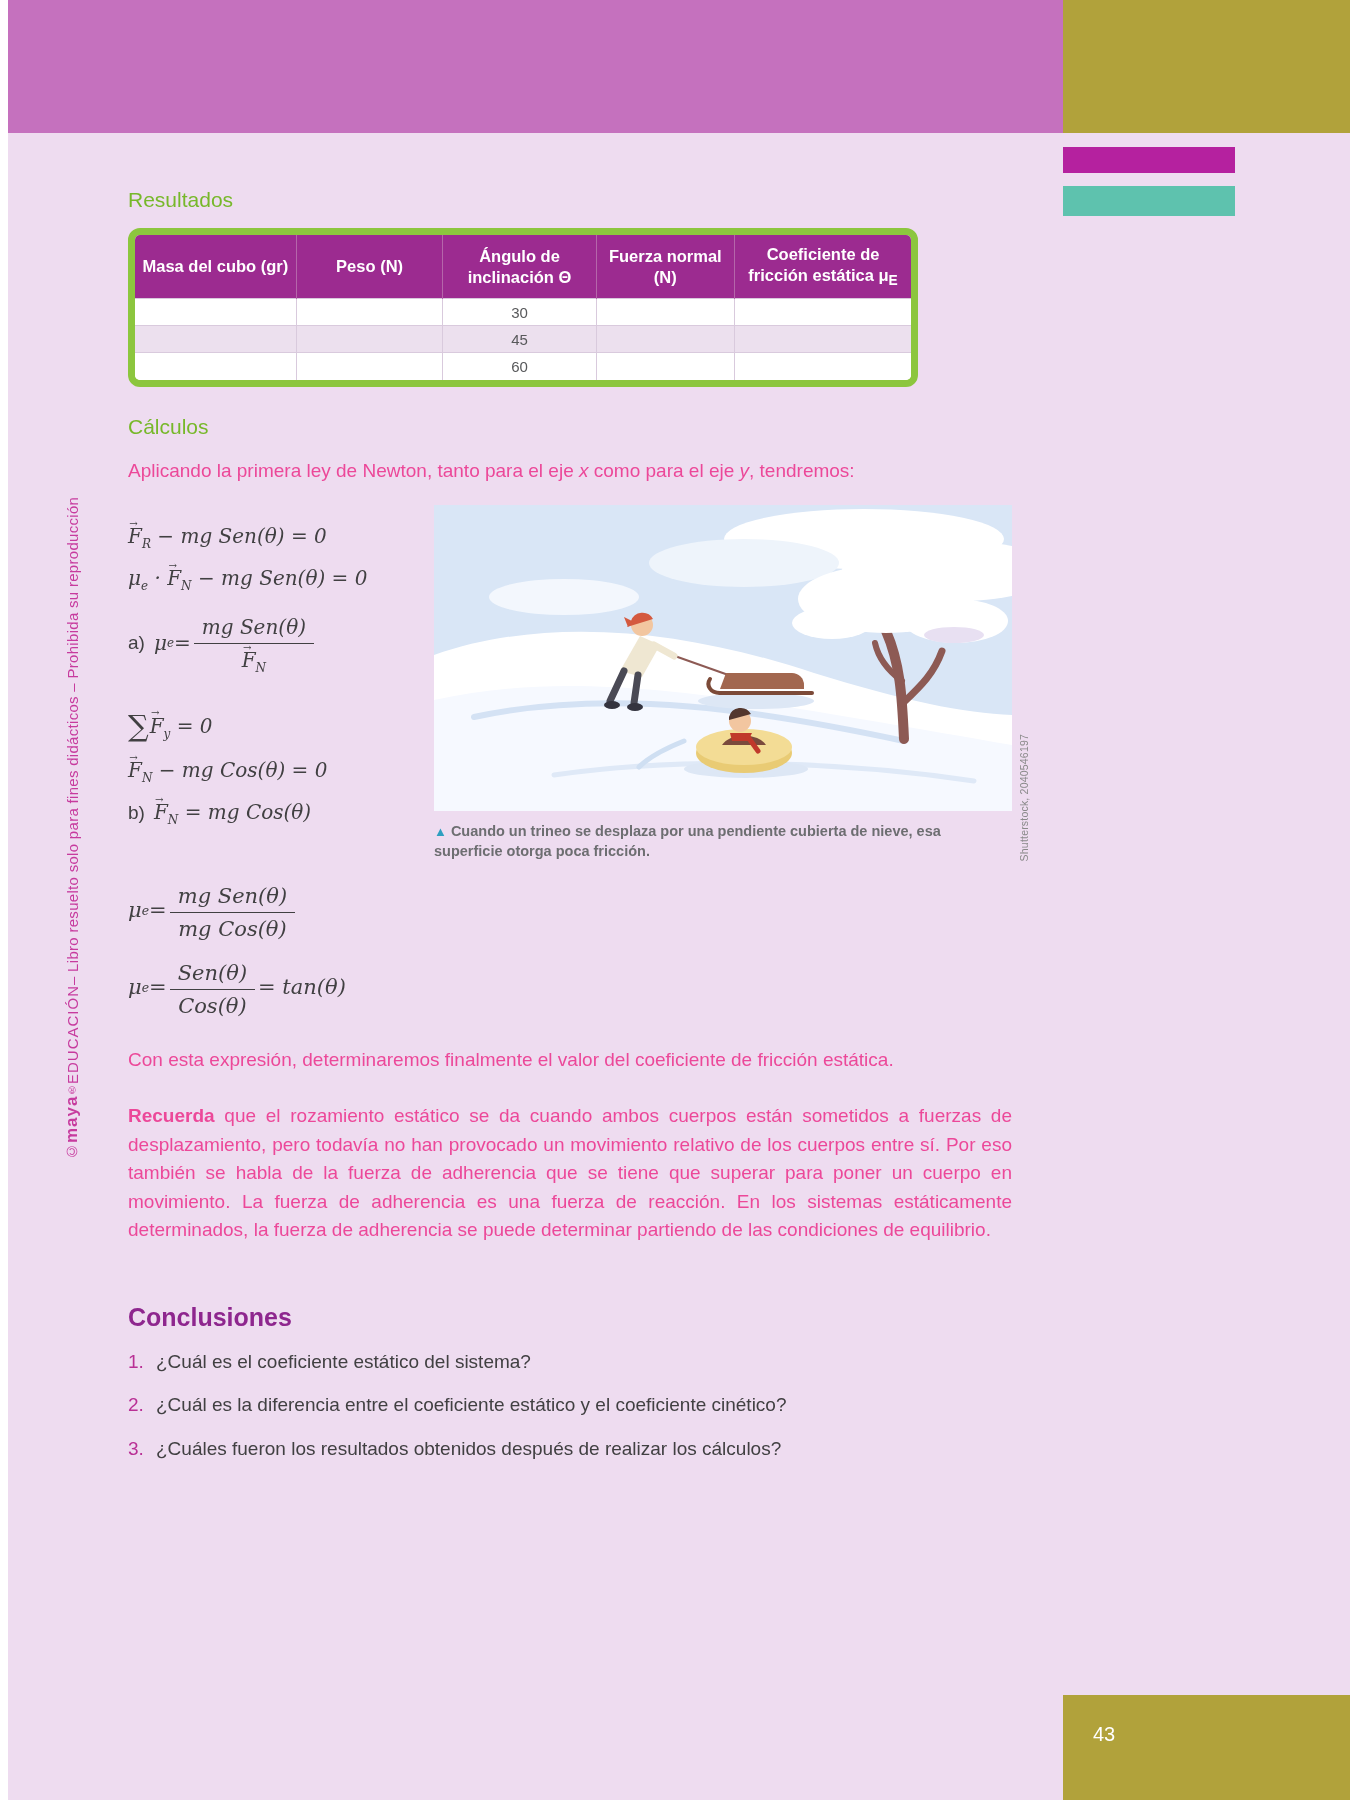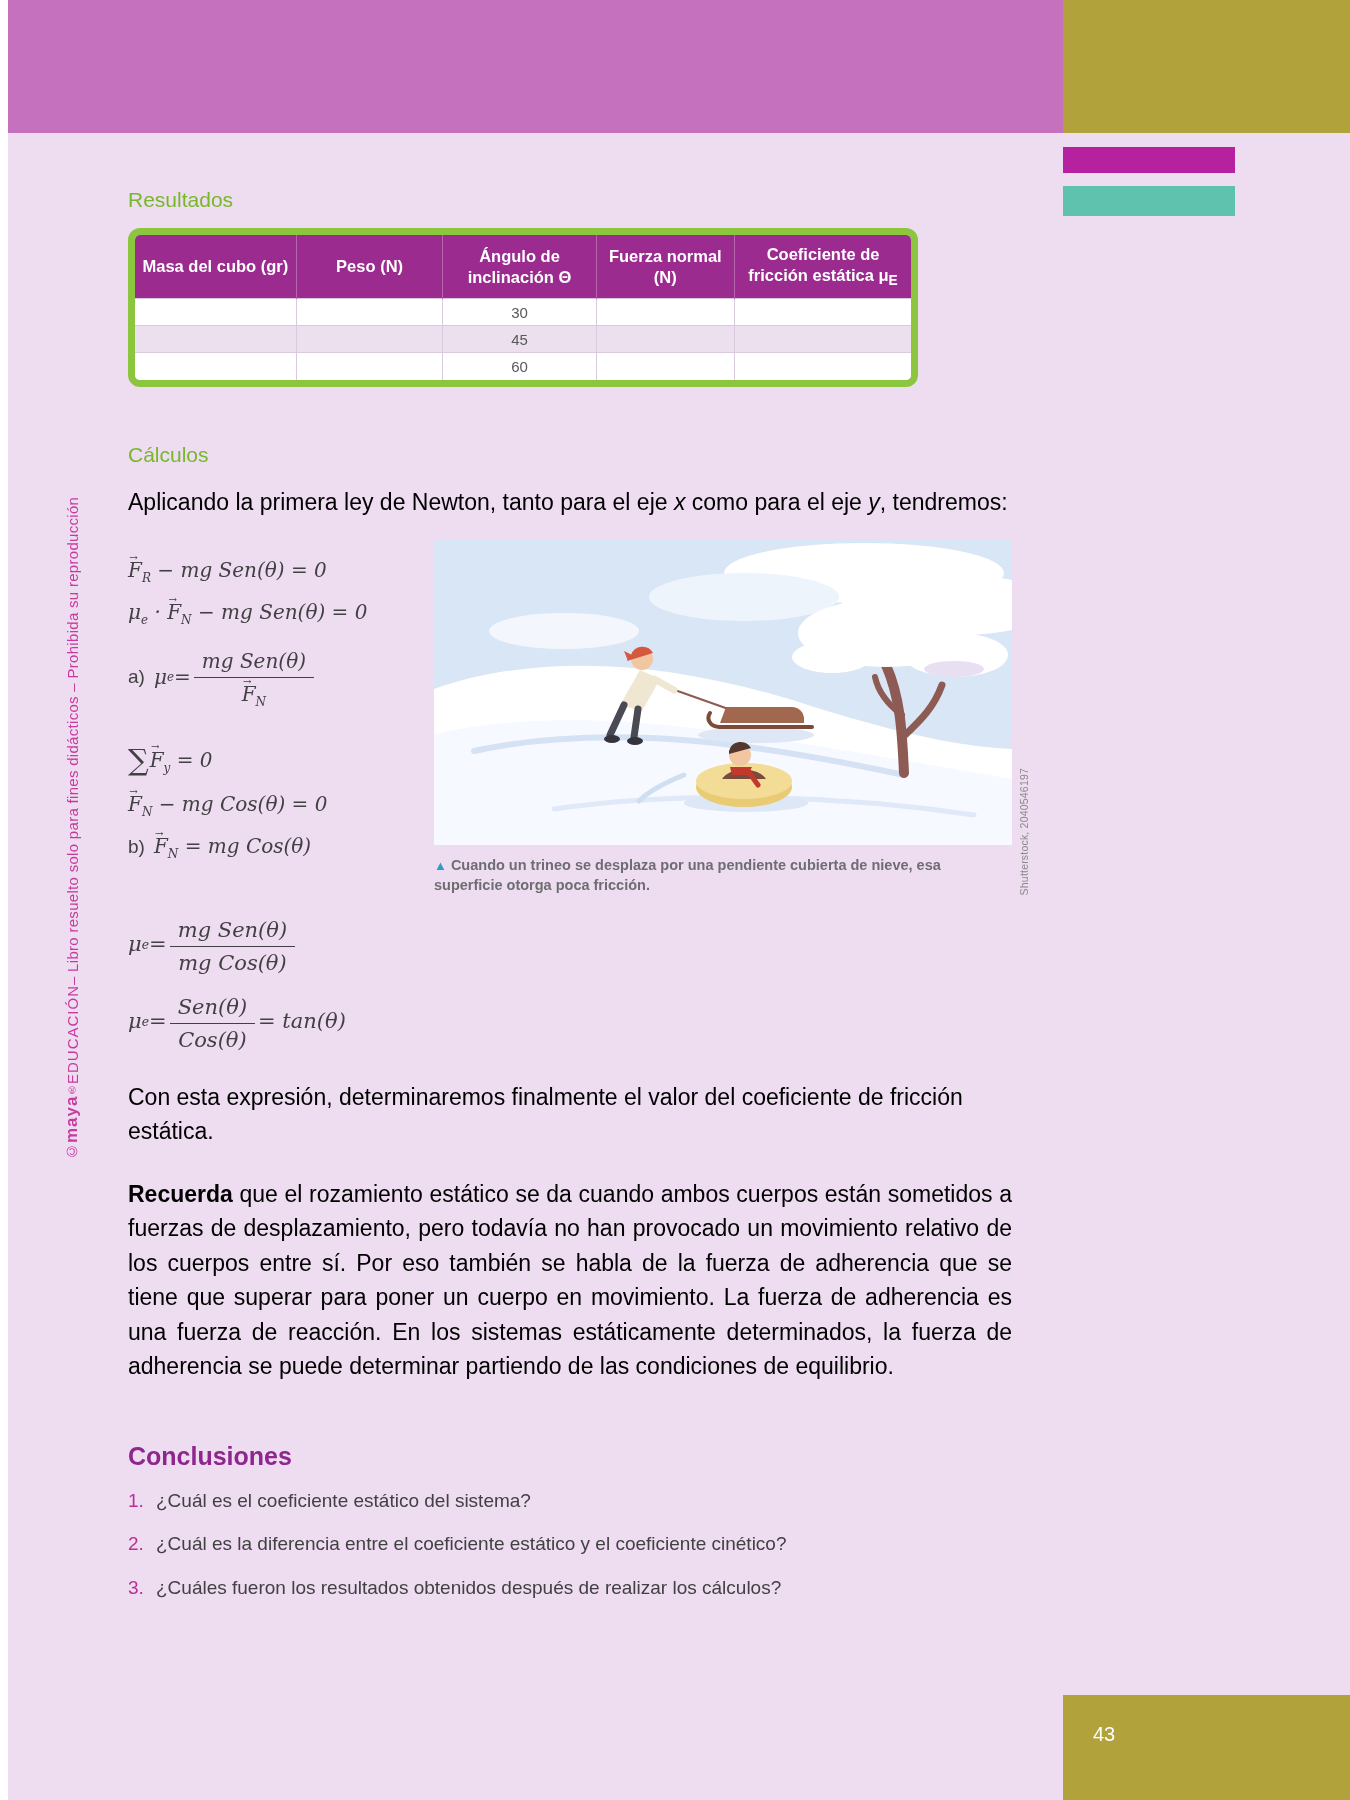--- a/index.html
+++ b/index.html
@@ -46,22 +46,22 @@
     border-left:1px solid #b566aa; line-height:1.25;
   }
   th:first-child { border-left:none; }
   td {
     height:27px; text-align:center; color:#58595b; font-size:15px;
     border-top:1px solid #d9cadd; border-left:1px solid #d9cadd; background:#fff;
   }
   td:first-child { border-left:none; }
   tr.alt td { background:#ece0ee; }
 
-  .section-head { margin-top:56px; }
-  .para { margin-top:18px; font-size:23px; line-height:1.5; color:#000000; }
+  .section-head { margin-top:28px; }
+  .para { margin-top:18px; font-size:19px; line-height:1.5; color:#ec4899; }
   .justify { text-align:justify; }
 
   
   .twocol { display:flex; margin-top:20px; }
   .eqcol { width:306px; flex:0 0 auto; padding-top:4px; }
   .figcol { width:578px; position:relative; }
 
   
   .math { font-family:"DejaVu Serif", serif; font-style:italic; font-size:20px; color:#414042; }
   .eq { margin:15px 0; }

